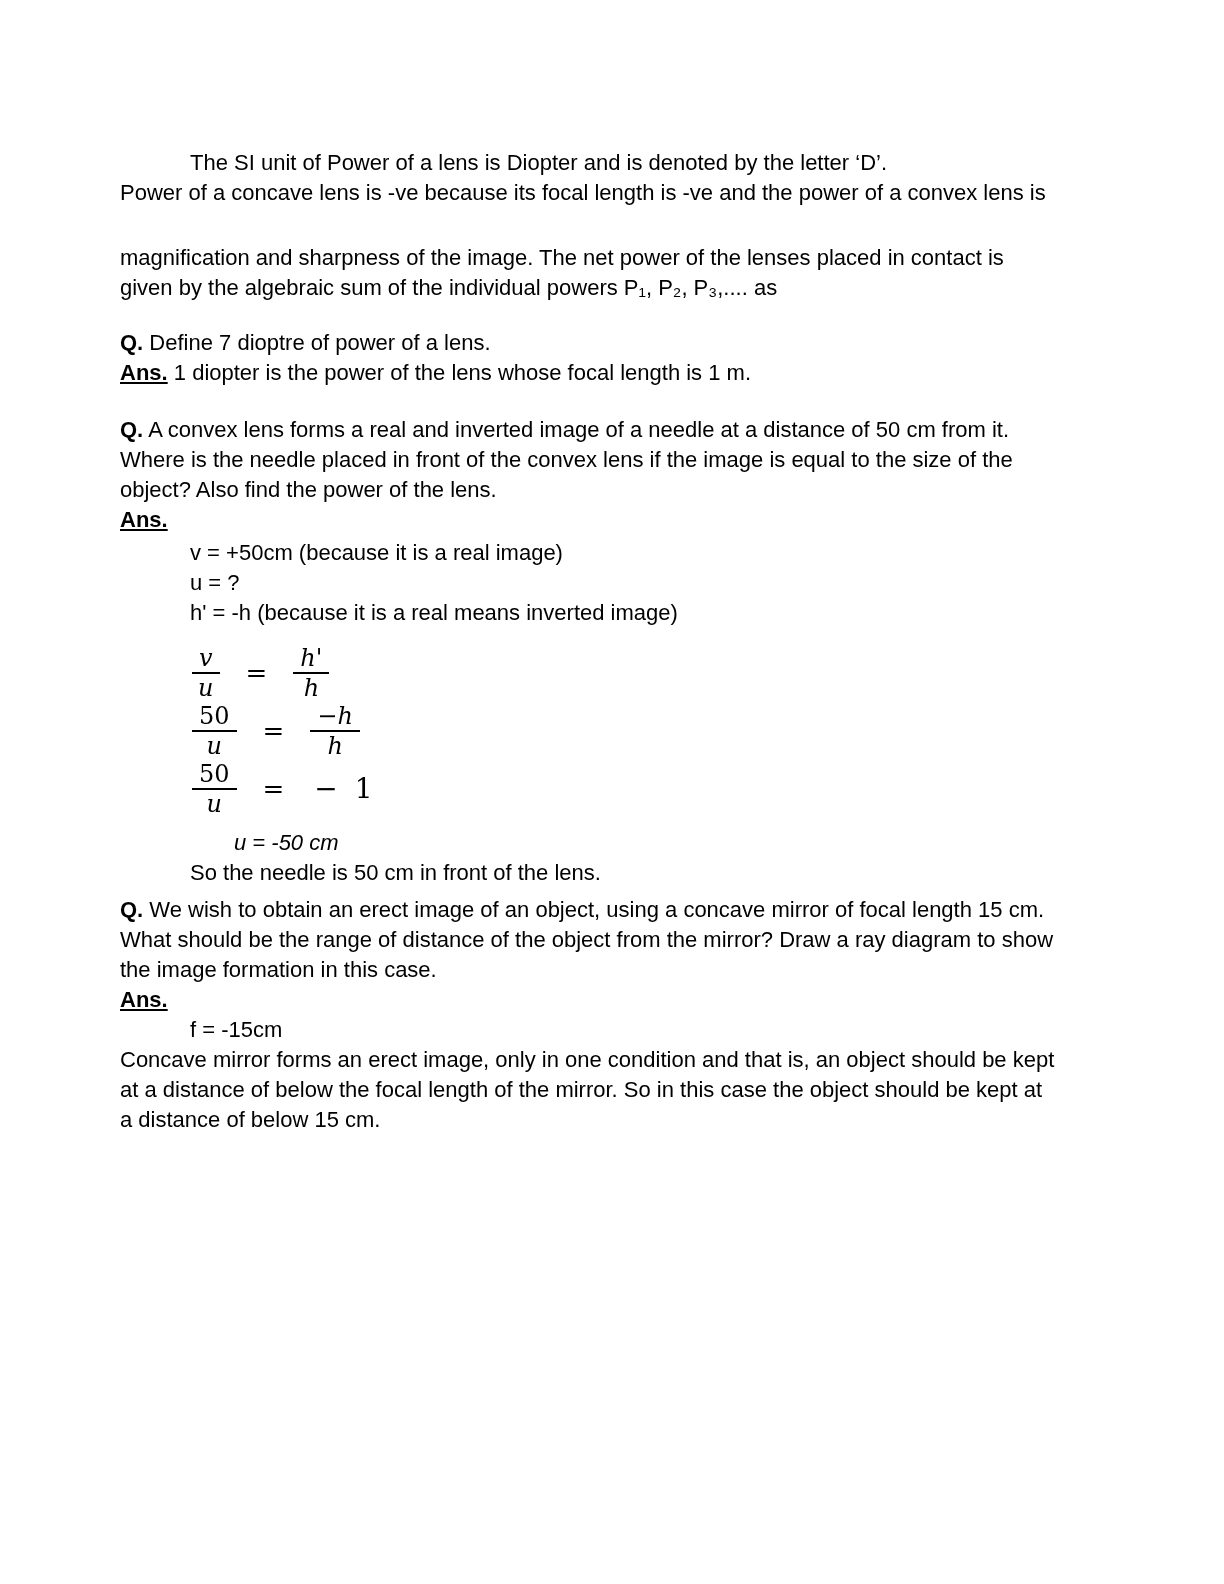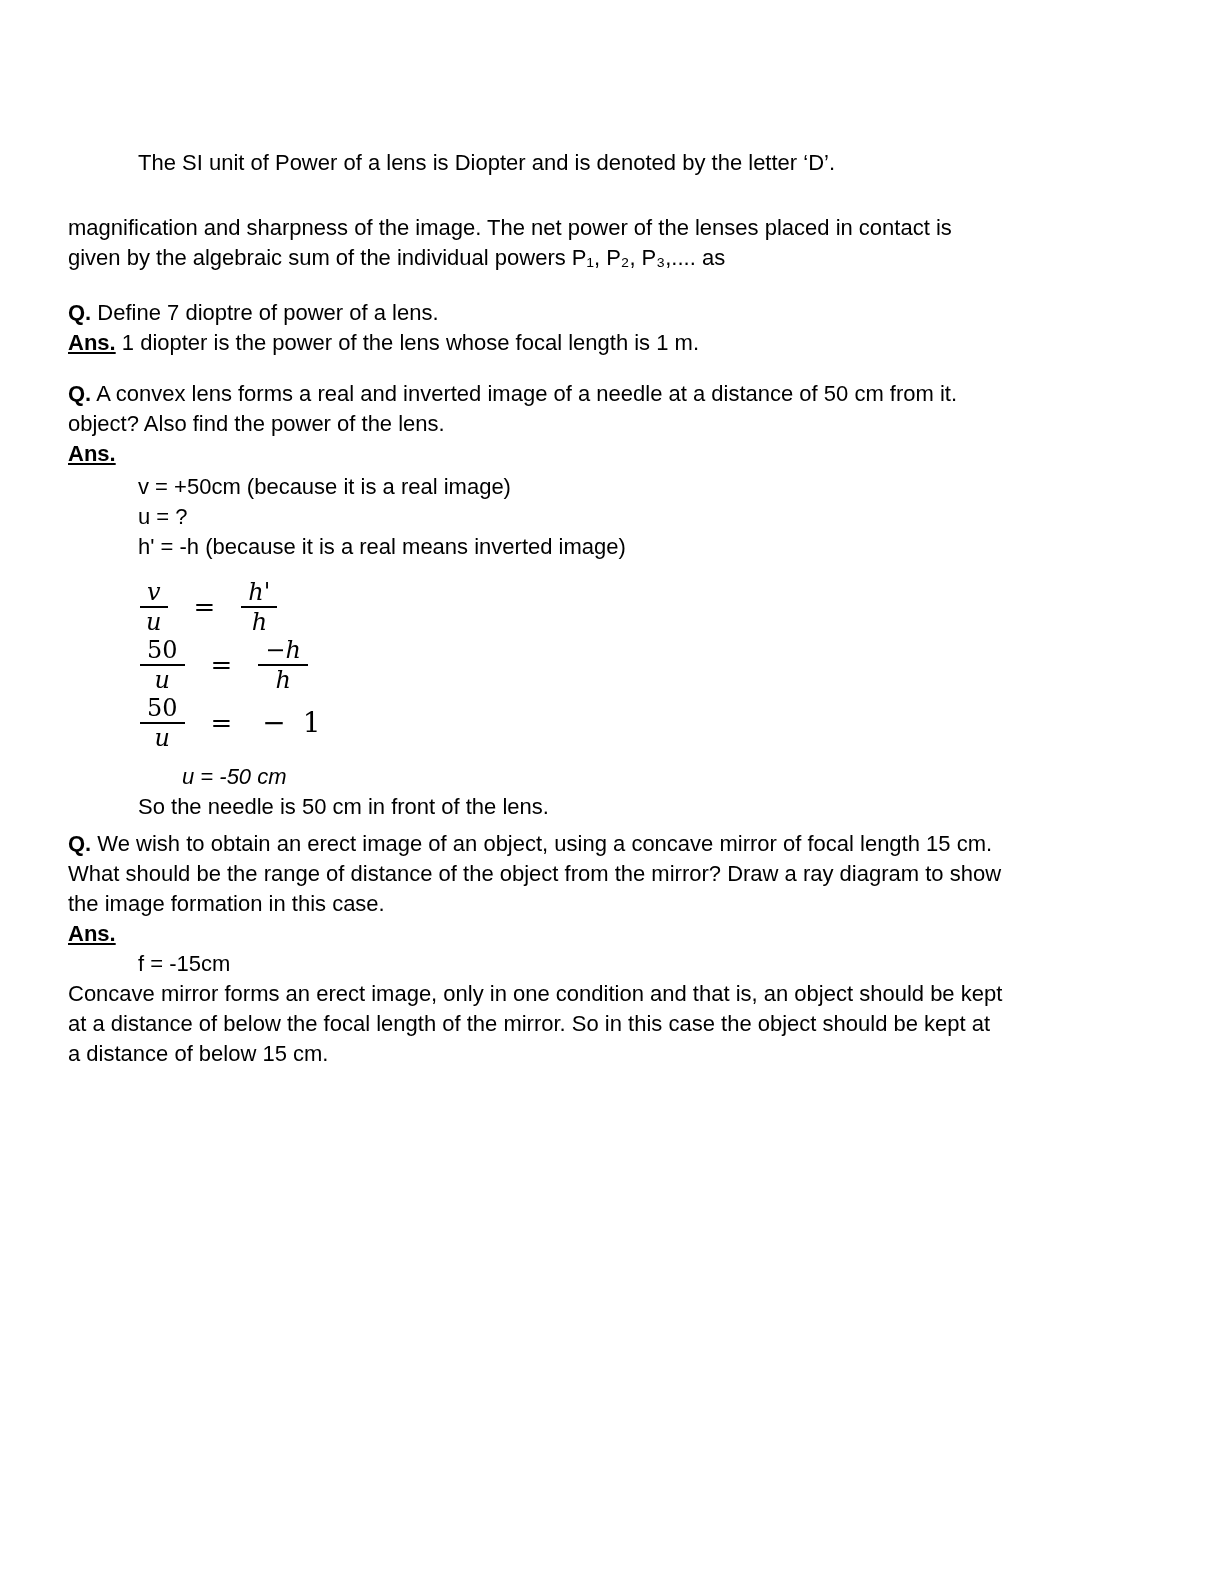--- a/index.html
+++ b/index.html
@@ -9,31 +9,31 @@
     background: #ffffff;
     color: #000000;
     font-family: "Liberation Sans", "DejaVu Sans", sans-serif;
     font-size: 22px;
     line-height: 30px;
   }
   .page {
     box-sizing: border-box;
     width: 1224px;
     height: 1584px;
-    padding: 148px 140px 0 68px;
+    padding: 148px 140px 0 120px;
   }
   .line { white-space: nowrap; }
   .indent1 { margin-left: 70px; }
   .indent2 { margin-left: 114px; font-style: italic; }
   .b { font-weight: bold; }
   .ansu { font-weight: bold; text-decoration: underline; }
 
   .p-optics { margin-top: 35px; }
   .p-q1 { margin-top: 25px; }
-  .p-q2 { margin-top: 21px; }
+  .p-q2 { margin-top: 27px; }
   .given { margin-top: 3px; }
   .p-q3 { margin-top: 7px; }
 
   .eqs { margin-top: 18px; margin-left: 72px; }
   .eqrow {
     display: flex;
     align-items: center;
     height: 54px;
     margin-bottom: 4px;
     font-family: "DejaVu Serif", "Liberation Serif", serif;
@@ -52,20 +52,21 @@
 
   .result-line { margin-top: 12px; }
 </style>
 </head>
 <body>
 
 <div class="page">
 
   <div class="p-intro">
     <div class="line indent1">The SI unit of Power of a lens is Diopter and is denoted by the letter ‘D’.</div>
+    <div class="line">Power of a concave lens is -ve because its focal length is -ve and the power of a convex lens is</div>
   </div>
 
   <div class="p-optics">
     <div class="line">magnification and sharpness of the image. The net power of the lenses placed in contact is</div>
     <div class="line">given by the algebraic sum of the individual powers P₁, P₂, P₃,.... as</div>
   </div>
 
   <div class="p-q1">
     <div class="line">
       <span class="b">Q.</span>
@@ -75,20 +76,21 @@
       <span class="ansu">Ans.</span>
       <span>1 diopter is the power of the lens whose focal length is 1 m.</span>
     </div>
   </div>
 
   <div class="p-q2">
     <div class="line">
       <span class="b">Q.</span>
       <span>A convex lens forms a real and inverted image of a needle at a distance of 50 cm from it.</span>
     </div>
+    <div class="line">Where is the needle placed in front of the convex lens if the image is equal to the size of the</div>
     <div class="line">object? Also find the power of the lens.</div>
     <div class="line">
       <span class="ansu">Ans.</span>
     </div>
   </div>
 
   <div class="given">
     <div class="line indent1">v = +50cm (because it is a real image)</div>
     <div class="line indent1">u = ?</div>
     <div class="line indent1">h' = -h (because it is a real means inverted image)</div>

